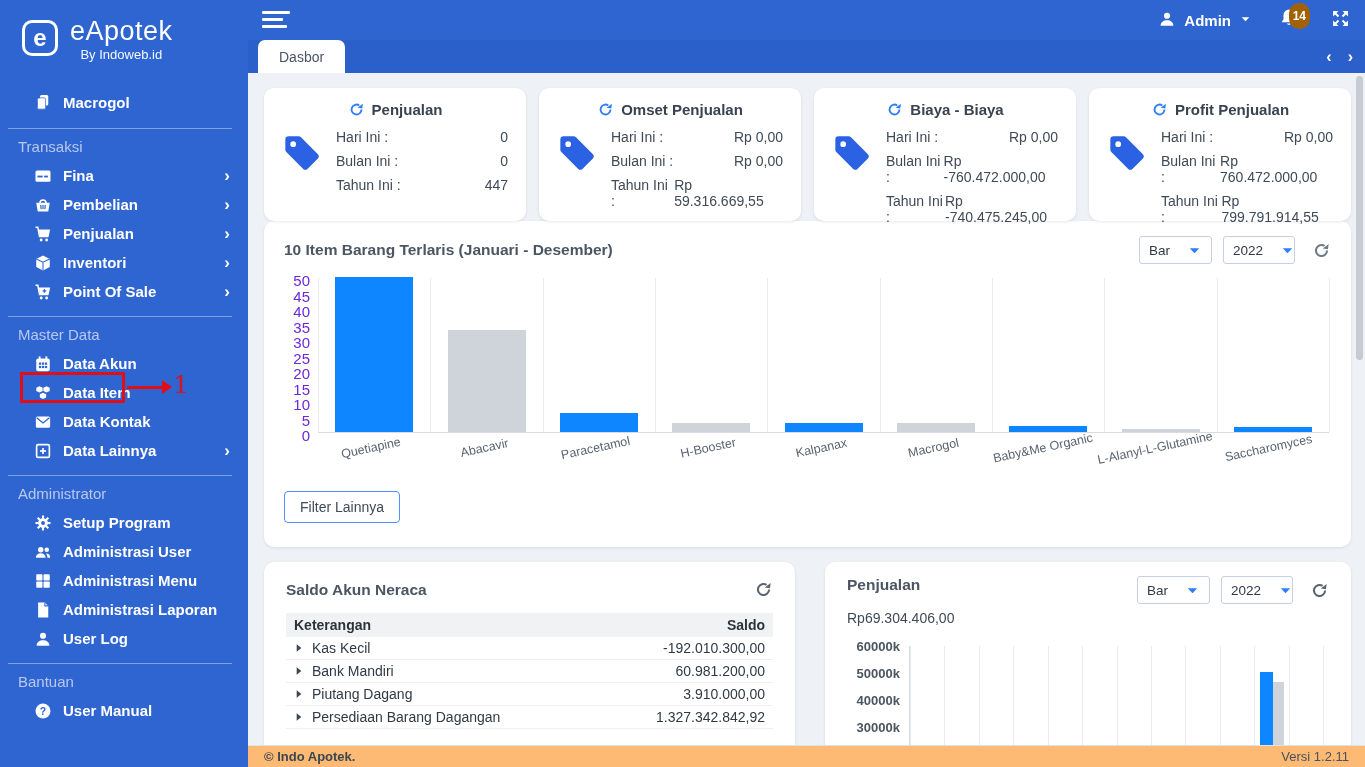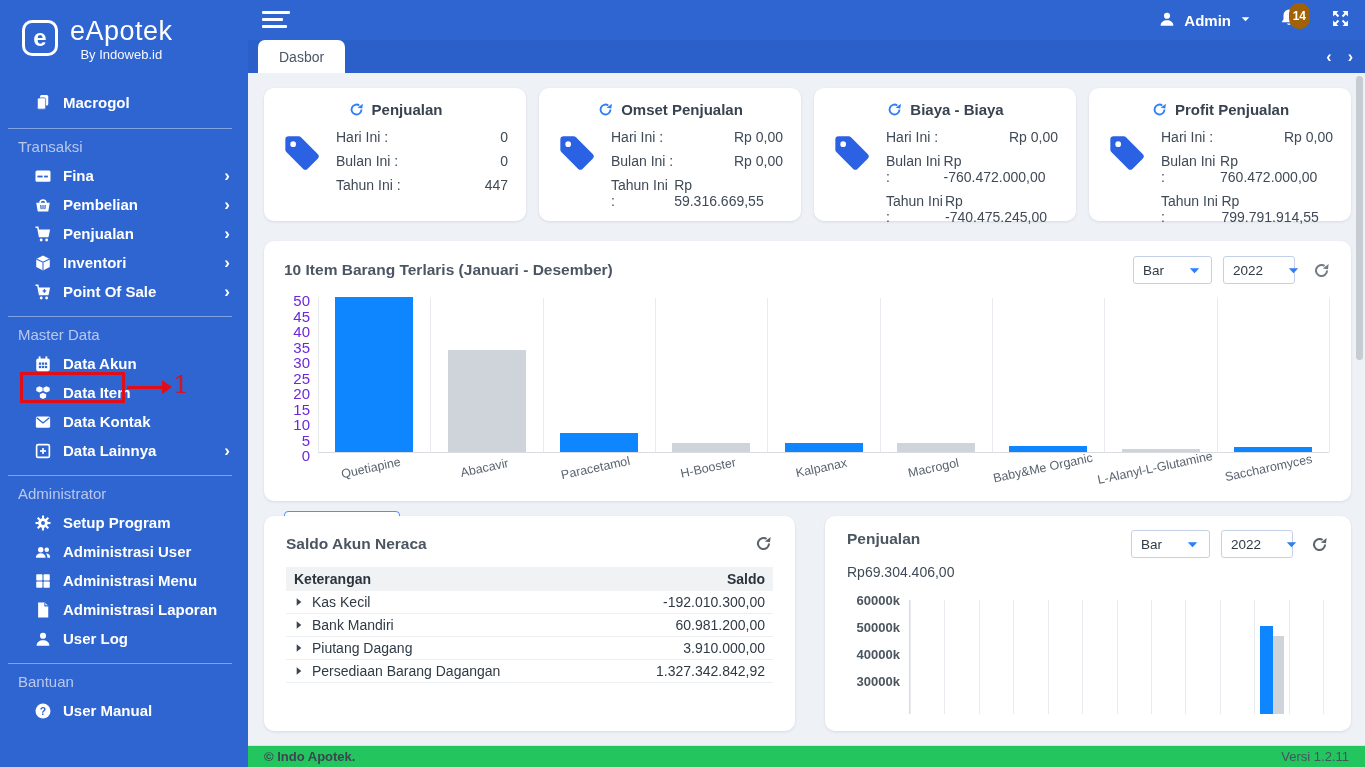--- a/index.html
+++ b/index.html
@@ -50,26 +50,26 @@
   .card { flex:1; background:#fff; border-radius:10px; box-shadow:0 1px 3px rgba(20,40,80,.1);
     padding:13px 18px; height:133px; }
   .card-head { display:flex; justify-content:center; align-items:center; gap:7px;
     font-size:15px; font-weight:bold; color:#39434f; }
   .card-body { display:flex; gap:12px; margin-top:11px; }
   .card-tag { width:42px; padding-top:4px; }
   .card-rows { flex:1; display:flex; flex-direction:column; gap:8px; font-size:14px; color:#3f4a56; }
   .crow { display:flex; justify-content:space-between; }
 
   .panel { background:#fff; border-radius:10px; box-shadow:0 1px 3px rgba(20,40,80,.1); }
-  .chart-panel { margin-top:20px; height:260px; padding:15px 20px; }
+  .chart-panel { margin-top:0; height:326px; padding:15px 20px; }
   .panel-head { display:flex; justify-content:space-between; align-items:center; }
   .panel-title { font-size:15.5px; font-weight:bold; color:#4b5662; }
   .controls { display:flex; align-items:center; gap:11px; }
   .select-box { border:1px solid #c3d0e6; border-radius:3px; height:28px; display:flex;
-    align-items:center; gap:23px; padding:0 9px; font-size:13.5px; color:#2f3a45; cursor:pointer; background:#fff;}
+    align-items:center; gap:17px; padding:0 9px; font-size:13.5px; color:#2f3a45; cursor:pointer; background:#fff;}
   .select-box .cart-caret{ display:inline-flex; }
   .icon-btn { cursor:pointer; display:inline-flex; margin-left:6px; }
 
   .chart1-wrap { margin-top:14px; position:relative; height:205px; }
   .c1-plot { position:absolute; left:34px; right:2px; top:0; height:155px; border-bottom:1px solid #d8dce1; }
   .c1-grid { position:absolute; top:0; bottom:0; width:1px; background:#e7eaee; }
   .c1-bar { position:absolute; bottom:0; }
   .c1-tick { position:absolute; right:100%; transform:translate(-8px,-6px); font-size:15px; color:#6d28d9; }
   .c1-lab { position:absolute; top:163px; font-size:12.5px; color:#5a6470; white-space:nowrap;
     transform:translateX(-55%) rotate(-12deg); }
@@ -88,21 +88,21 @@
   .saldo-table tr td:first-child span.rcaret { display:inline-block; margin-right:8px; }
 
   .sales-title { font-size:15.5px; font-weight:bold; color:#4b5662; }
   .sales-total { font-size:14px; color:#3f4a56; margin-top:16px; }
   .c2-wrap { position:relative; margin-top:14px; height:120px; }
   .c2-plot { position:absolute; left:62px; right:6px; top:6px; height:114px; border-left:1px solid #d8dce1; }
   .c2-grid { position:absolute; top:0; bottom:0; width:1px; background:#e7eaee; }
   .c2-tick { position:absolute; right:100%; transform:translate(-10px,-7px); font-size:13px; font-weight:bold; color:#4b5560; white-space:nowrap;}
   .c2-bar { position:absolute; }
 
-  .footer { position:absolute; left:248px; top:745px; width:1117px; height:22px; background:#22c55e;
+  .footer { position:absolute; left:248px; top:745px; width:1117px; height:22px; background:#fdba74;
     border-top:1px solid #dfe3e8; display:flex; justify-content:space-between; align-items:center;
     padding:0 16px; font-size:13px; color:#4a5260; }
   .footer .copy { font-weight:bold; color:#3c4550; }
 
   
   .anno-box { position:absolute; left:20px; top:372px; width:105px; height:31px;
     border:3px solid #e10d17; z-index:9; pointer-events:none; }
   .anno-shaft { position:absolute; left:127px; top:386px; width:37px; height:3px; background:#e10d17; z-index:9; pointer-events:none;}
   .anno-head { position:absolute; left:162px; top:380px; width:0; height:0; z-index:9;
     border-left:10px solid #e10d17; border-top:7px solid transparent; border-bottom:7px solid transparent; pointer-events:none;}

